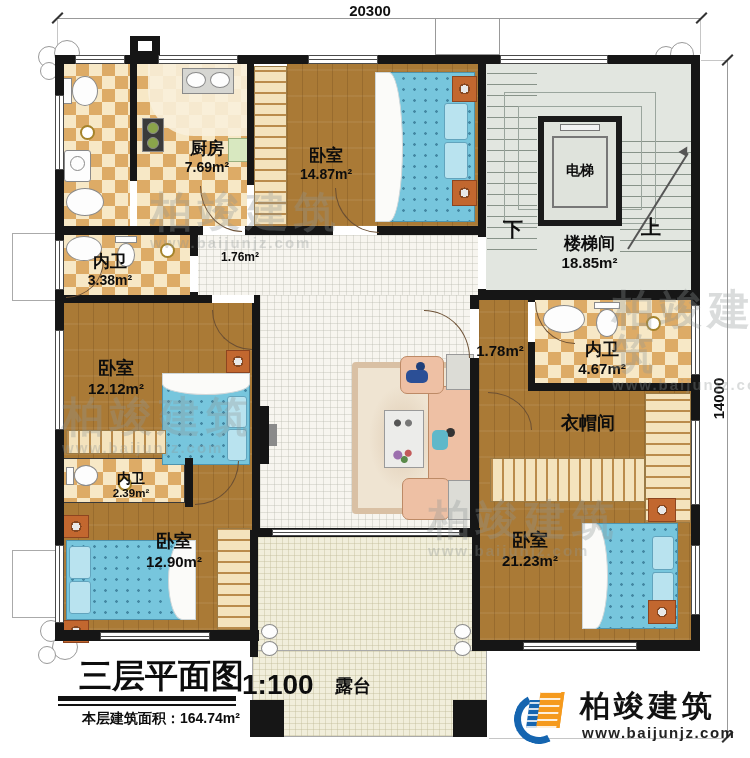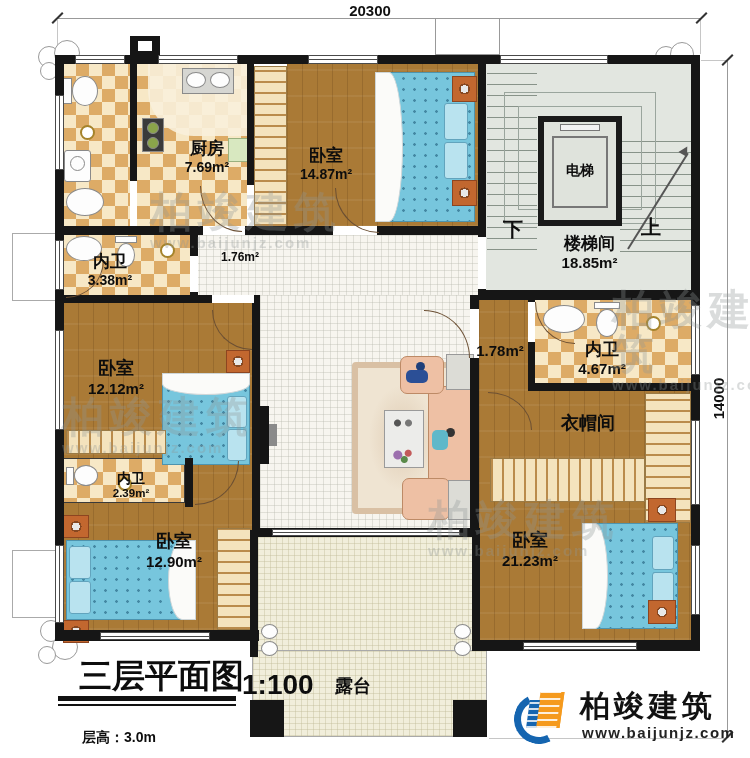--- a/index.html
+++ b/index.html
@@ -338,22 +338,22 @@
   </div>
 
   <div class="label" style="left:58px;top:656px;width:180px;font-size:33px;text-align:left;margin-left:21px;">
     <span>三层平面图</span>
   </div>
   <div class="label" style="left:242px;top:668px;width:70px;font-size:28px;text-align:left;">
     <span>1:100</span>
   </div>
   <div class="tb-line" style="left:58px;top:696px;width:178px;height:5px;"></div>
   <div class="tb-line" style="left:58px;top:704px;width:178px;height:2px;"></div>
-  <div class="label" style="left:82px;top:729px;width:170px;font-size:14px;text-align:left;">
-    <span>层高：3.0m</span>
+  <div class="label" style="left:82px;top:710px;width:170px;font-size:14px;text-align:left;">
+    <span>本层建筑面积：164.74m²</span>
   </div>
 
   <div class="abs" style="left:512px;top:686px;width:230px;height:64px;z-index:45;">
     <div class="abs" style="left:0;top:0;width:62px;height:62px;">
       <div class="abs" style="left:2px;top:8px;width:50px;height:50px;border:7px solid transparent;border-left-color:#1565b0;border-bottom-color:#1565b0;border-radius:50%;transform:rotate(18deg);"></div>
       <div class="abs" style="left:26px;top:6px;width:24px;height:36px;background:#f59a1d;transform:skewX(-8deg);
            background-image:repeating-linear-gradient(0deg, rgba(255,255,255,.85) 0 2px, transparent 2px 7px);border-right:3px solid #f59a1d;"></div>
       <div class="abs" style="left:16px;top:14px;width:10px;height:28px;background:#1565b0;transform:skewX(-8deg);
            background-image:repeating-linear-gradient(0deg, rgba(255,255,255,.8) 0 2px, transparent 2px 6px);"></div>
     </div>

